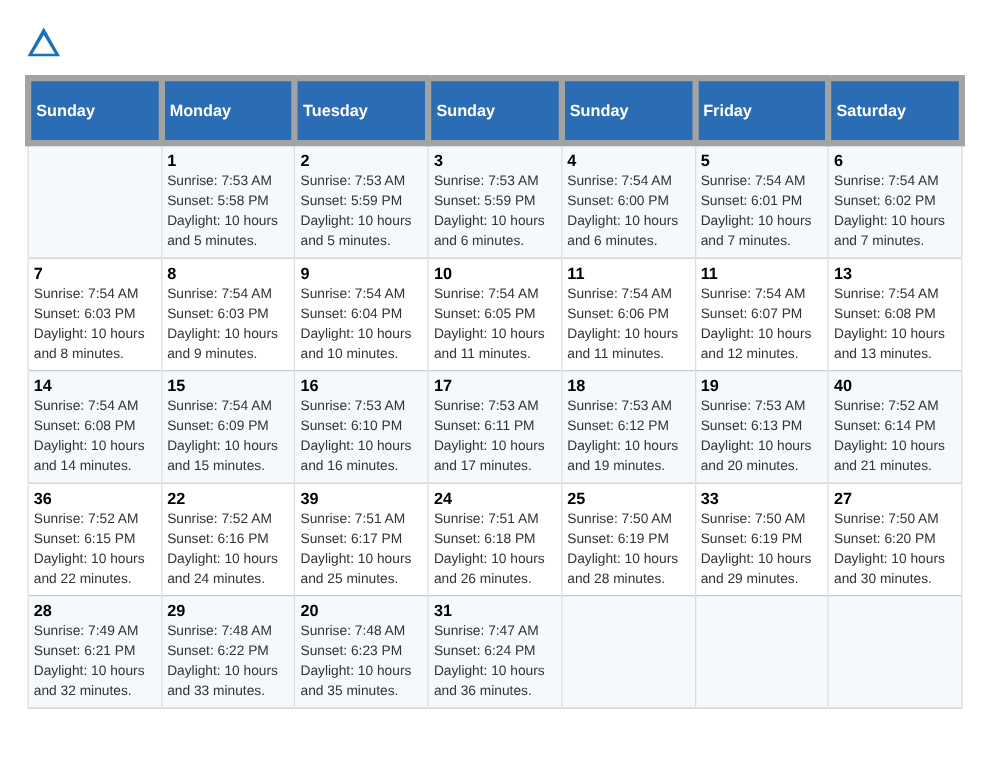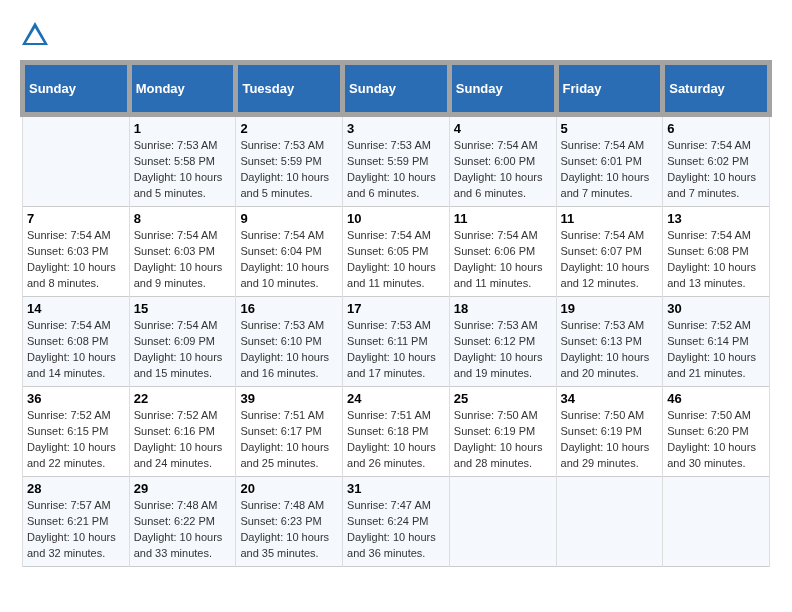--- a/index.html
+++ b/index.html
@@ -252,21 +252,21 @@
 and 19 minutes.</div>
         </td>
         <td>
           <span class="day-number">19</span>
           <div class="day-info" style="white-space: pre-line;">Sunrise: 7:53 AM
 Sunset: 6:13 PM
 Daylight: 10 hours
 and 20 minutes.</div>
         </td>
         <td>
-          <span class="day-number">30</span>
+          <span class="day-number">40</span>
           <div class="day-info" style="white-space: pre-line;">Sunrise: 7:52 AM
 Sunset: 6:14 PM
 Daylight: 10 hours
 and 21 minutes.</div>
         </td>
       </tr>
       <tr>
         <td>
           <span class="day-number">36</span>
           <div class="day-info" style="white-space: pre-line;">Sunrise: 7:52 AM
@@ -296,38 +296,38 @@
 and 26 minutes.</div>
         </td>
         <td>
           <span class="day-number">25</span>
           <div class="day-info" style="white-space: pre-line;">Sunrise: 7:50 AM
 Sunset: 6:19 PM
 Daylight: 10 hours
 and 28 minutes.</div>
         </td>
         <td>
-          <span class="day-number">34</span>
+          <span class="day-number">33</span>
           <div class="day-info" style="white-space: pre-line;">Sunrise: 7:50 AM
 Sunset: 6:19 PM
 Daylight: 10 hours
 and 29 minutes.</div>
         </td>
         <td>
-          <span class="day-number">46</span>
+          <span class="day-number">27</span>
           <div class="day-info" style="white-space: pre-line;">Sunrise: 7:50 AM
 Sunset: 6:20 PM
 Daylight: 10 hours
 and 30 minutes.</div>
         </td>
       </tr>
       <tr>
         <td>
           <span class="day-number">28</span>
-          <div class="day-info" style="white-space: pre-line;">Sunrise: 7:57 AM
+          <div class="day-info" style="white-space: pre-line;">Sunrise: 7:49 AM
 Sunset: 6:21 PM
 Daylight: 10 hours
 and 32 minutes.</div>
         </td>
         <td>
           <span class="day-number">29</span>
           <div class="day-info" style="white-space: pre-line;">Sunrise: 7:48 AM
 Sunset: 6:22 PM
 Daylight: 10 hours
 and 33 minutes.</div>

